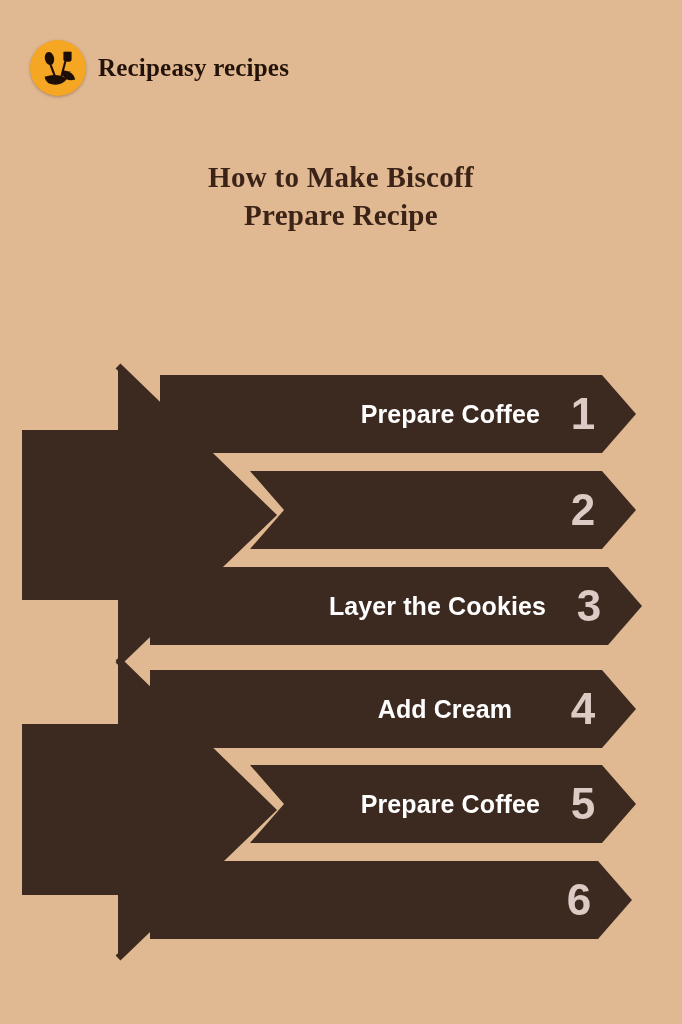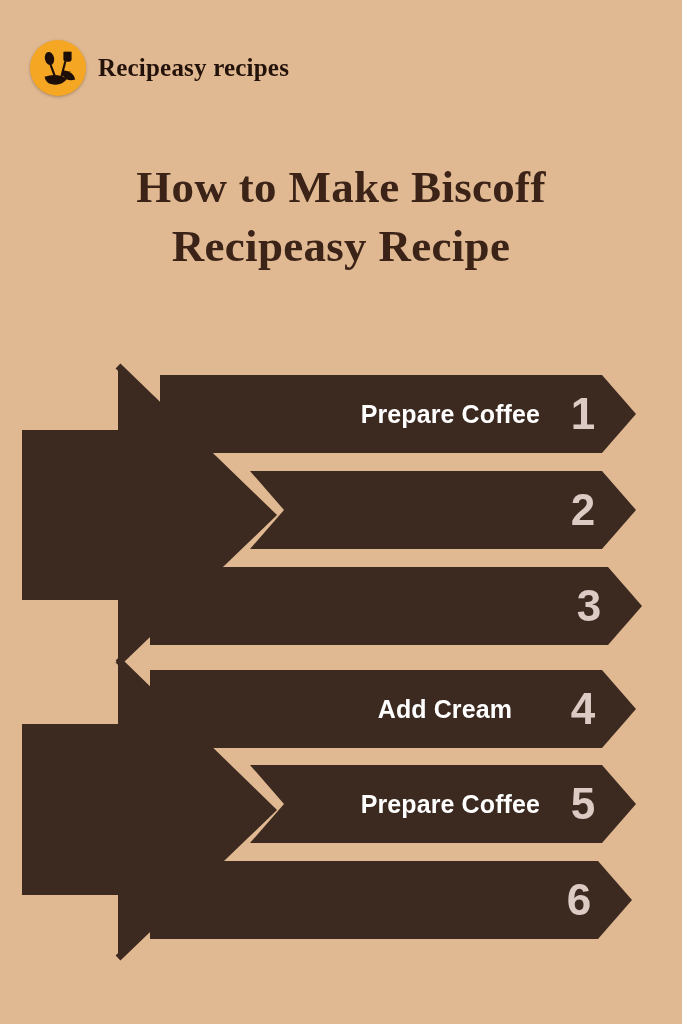--- a/index.html
+++ b/index.html
@@ -46,21 +46,21 @@
 
   
   .title {
     position: absolute;
     left: 0;
     top: 158px;
     width: 682px;
     text-align: center;
     font-family: "Liberation Serif", serif;
     font-weight: bold;
-    font-size: 45px;
+    font-size: 29px;
     line-height: 1.32;
     color: #3b2318;
     letter-spacing: .3px;
   }
   .title .tline { display: block; }
 
   
   .stage {
     position: absolute;
     left: 0;
@@ -125,21 +125,21 @@
 
         <path d="M14.6 36.8 q12.4 -4.6 22.6 2.0 q-6.2 8.0 -16.6 5.2 q-5.2 -1.6 -6.0 -7.2 Z"></path>
       </g>
     </svg>
   </div>
   <div class="brand-name">Recipeasy recipes</div>
 </div>
 
 <div class="title">
   <span class="tline">How to Make Biscoff</span>
-  <span class="tline">Recipeasy Recipe</span>
+  <span class="tline">Prepare Recipe</span>
 </div>
 
 <div class="stage">
   <svg width="682" height="1024" viewBox="0 0 682 1024" aria-hidden="true">
 
     <path d="M22 430 H118 V368 L268 515 L118 660 V600 H22 Z" fill="#3c2a21"></path>
 
     <path d="M118 366 L272 515 L118 663" fill="none" stroke="#3c2a21" stroke-width="7"></path>
 
     <path d="M160 375 H602 L636 414 L602 453 H160 Z" fill="#3c2a21"></path>
@@ -165,20 +165,21 @@
   <div class="step-row" style="left:160px; top:375px; width:452px; padding-right:12px;">
     <span class="step-label">Prepare Coffee</span>
     <span class="step-num">1</span>
   </div>
 
   <div class="step-row" style="left:250px; top:471px; width:362px; padding-right:12px;">
     <span class="step-num">2</span>
   </div>
 
   <div class="step-row" style="left:150px; top:567px; width:468px; padding-right:12px;">
+    <span class="step-label">Layer the Cookies</span>
     <span class="step-num">3</span>
   </div>
 
   <div class="step-row" style="left:150px; top:670px; width:462px; padding-right:12px;gap:28px;">
     <span class="step-label">Add Cream</span>
     <span class="step-num">4</span>
   </div>
 
   <div class="step-row" style="left:250px; top:765px; width:362px; padding-right:12px;">
     <span class="step-label">Prepare Coffee</span>

